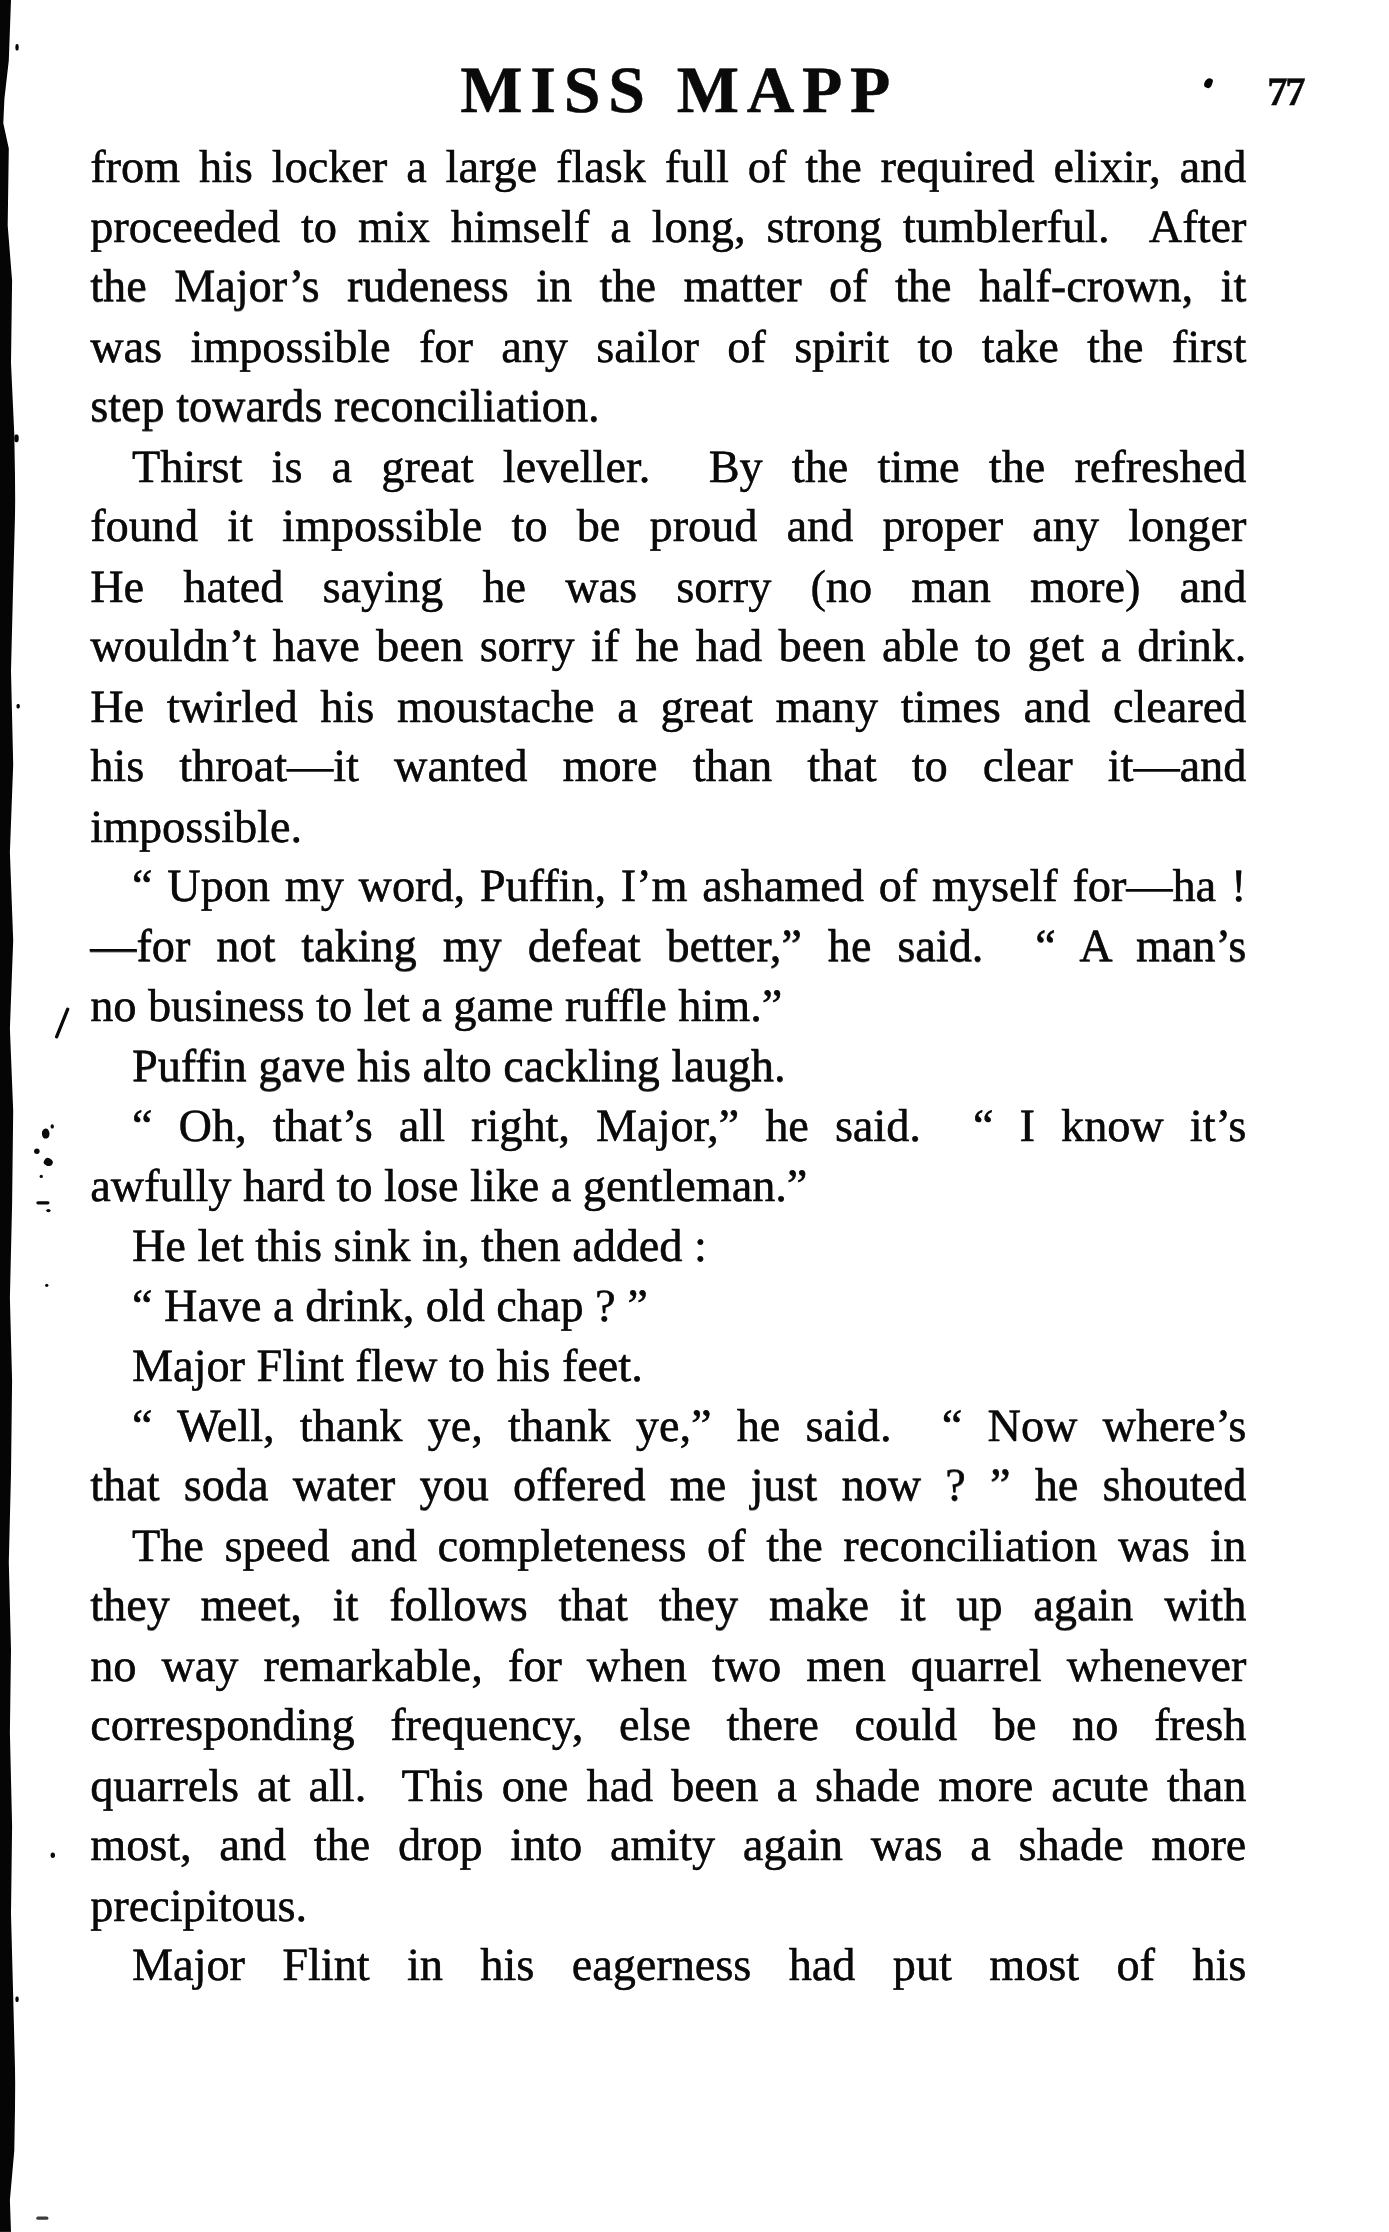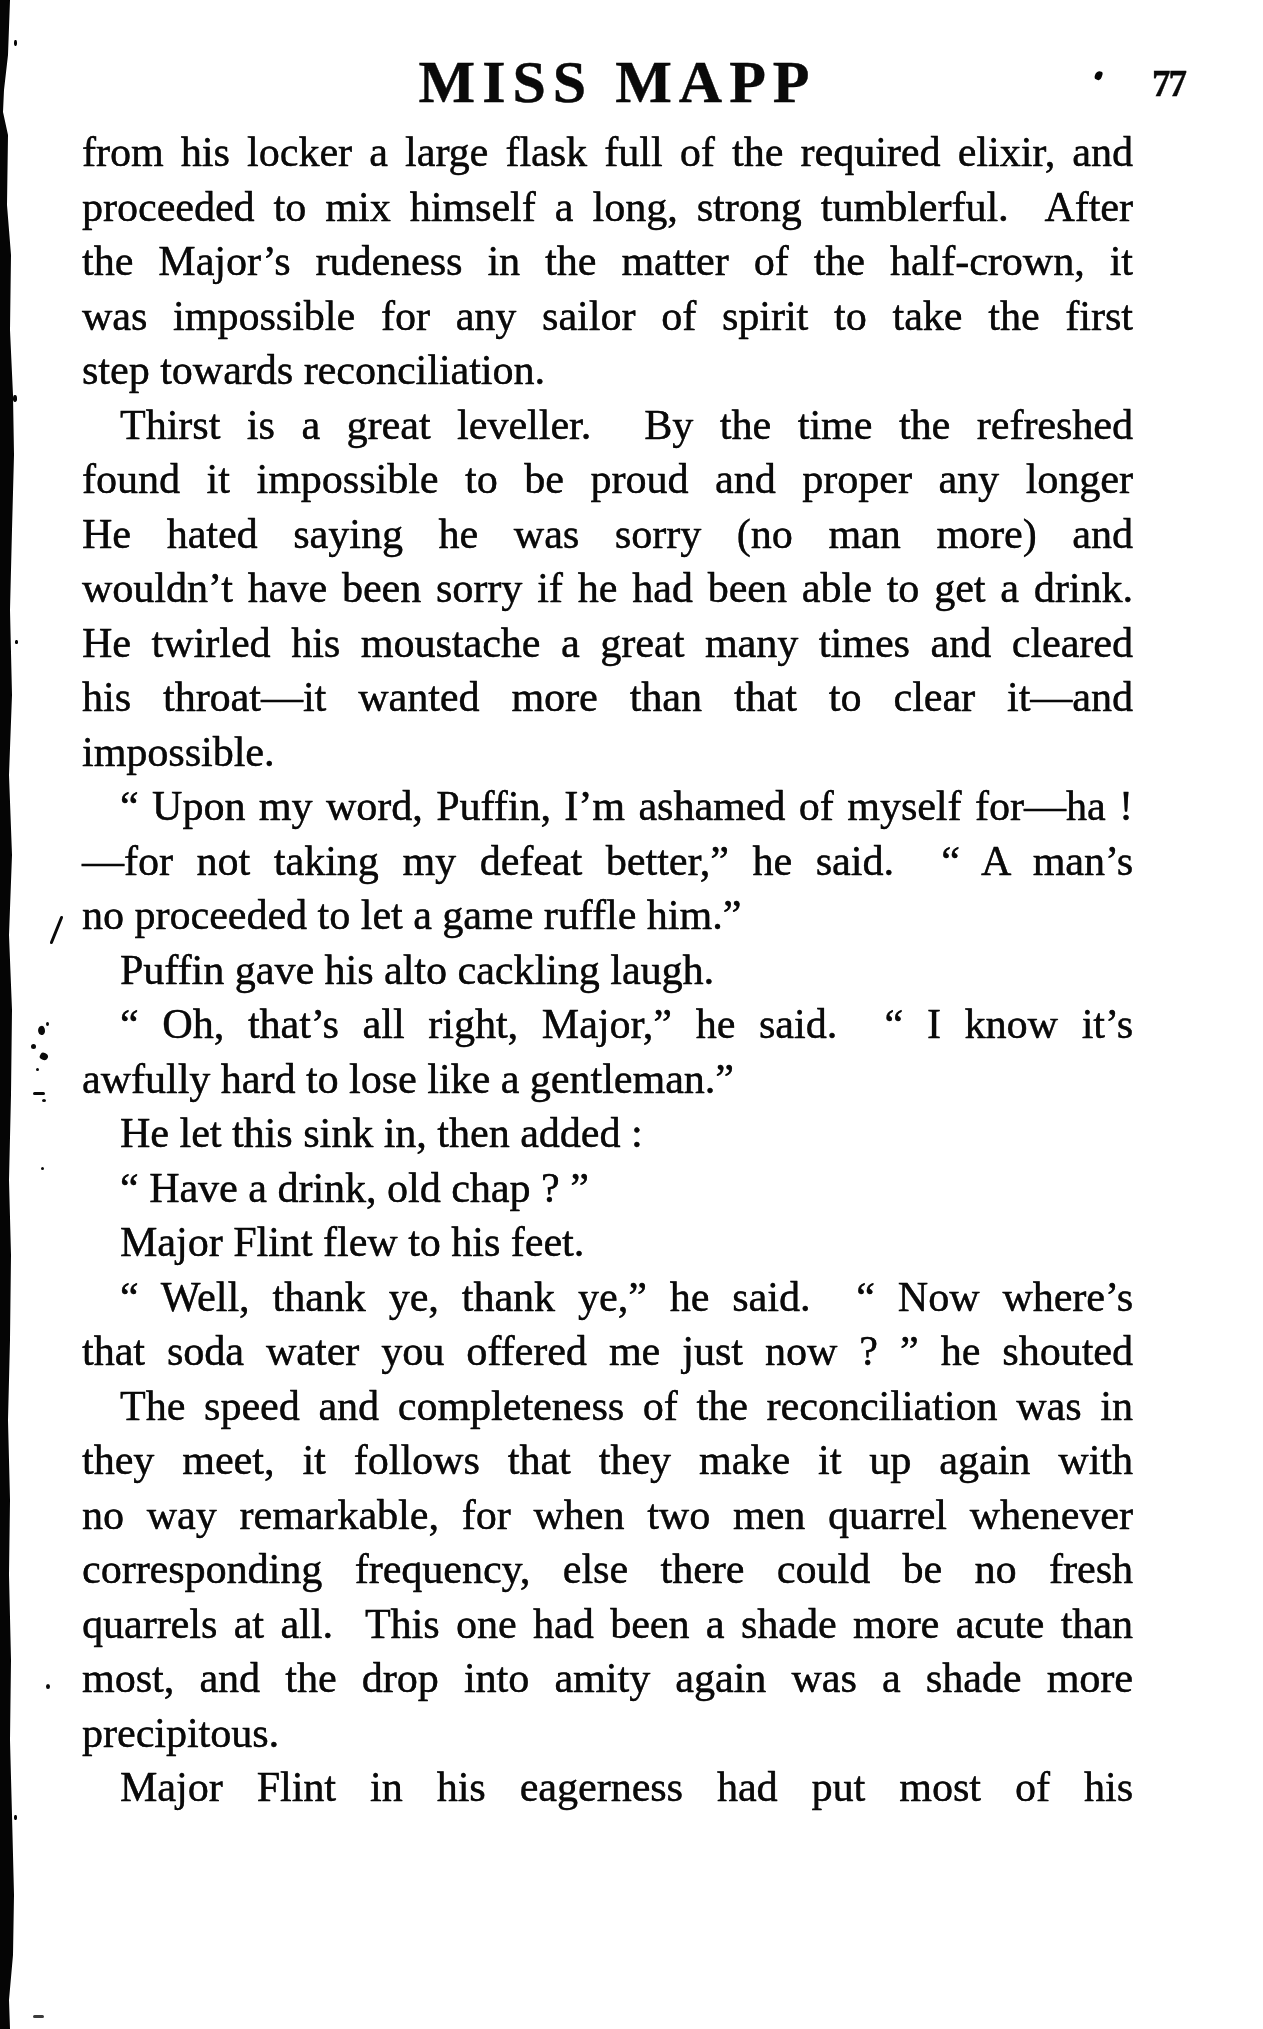--- a/index.html
+++ b/index.html
@@ -108,21 +108,21 @@
       <div class="line">step towards reconciliation.</div>
       <div class="line indent justify">Thirst is a great leveller.&nbsp; By the time the refreshed</div>
       <div class="line justify">found it impossible to be proud and proper any longer</div>
       <div class="line justify">He hated saying he was sorry (no man more) and</div>
       <div class="line justify">wouldn’t have been sorry if he had been able to get a drink.</div>
       <div class="line justify">He twirled his moustache a great many times and cleared</div>
       <div class="line justify">his throat—it wanted more than that to clear it—and</div>
       <div class="line">impossible.</div>
       <div class="line indent justify">“ Upon my word, Puffin, I’m ashamed of myself for—ha !</div>
       <div class="line justify">—for not taking my defeat better,” he said.&nbsp; “ A man’s</div>
-      <div class="line">no proceeded to let a game ruffle him.”</div>
+      <div class="line">no business to let a game ruffle him.”</div>
       <div class="line indent">Puffin gave his alto cackling laugh.</div>
       <div class="line indent justify">“ Oh, that’s all right, Major,” he said.&nbsp; “ I know it’s</div>
       <div class="line">awfully hard to lose like a gentleman.”</div>
       <div class="line indent">He let this sink in, then added :</div>
       <div class="line indent">“ Have a drink, old chap ? ”</div>
       <div class="line indent">Major Flint flew to his feet.</div>
       <div class="line indent justify">“ Well, thank ye, thank ye,” he said.&nbsp; “ Now where’s</div>
       <div class="line justify">that soda water you offered me just now ? ” he shouted</div>
       <div class="line indent justify">The speed and completeness of the reconciliation was in</div>
       <div class="line justify">they meet, it follows that they make it up again with</div>

